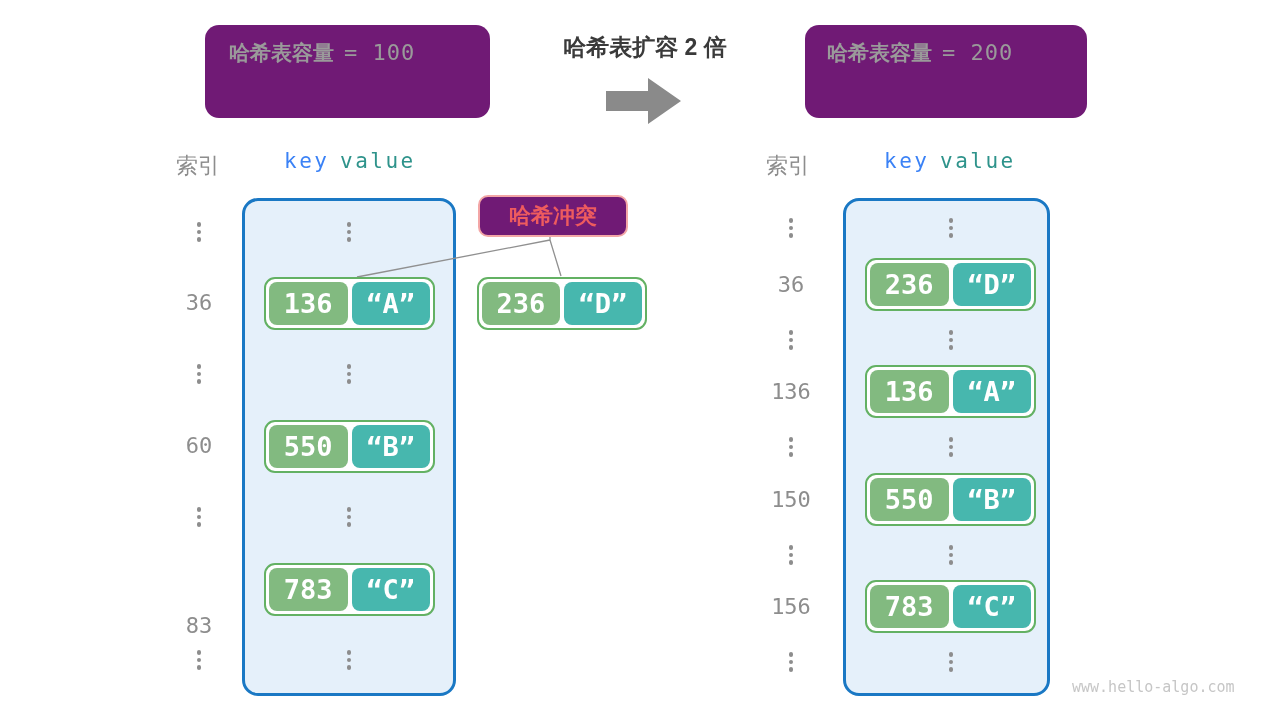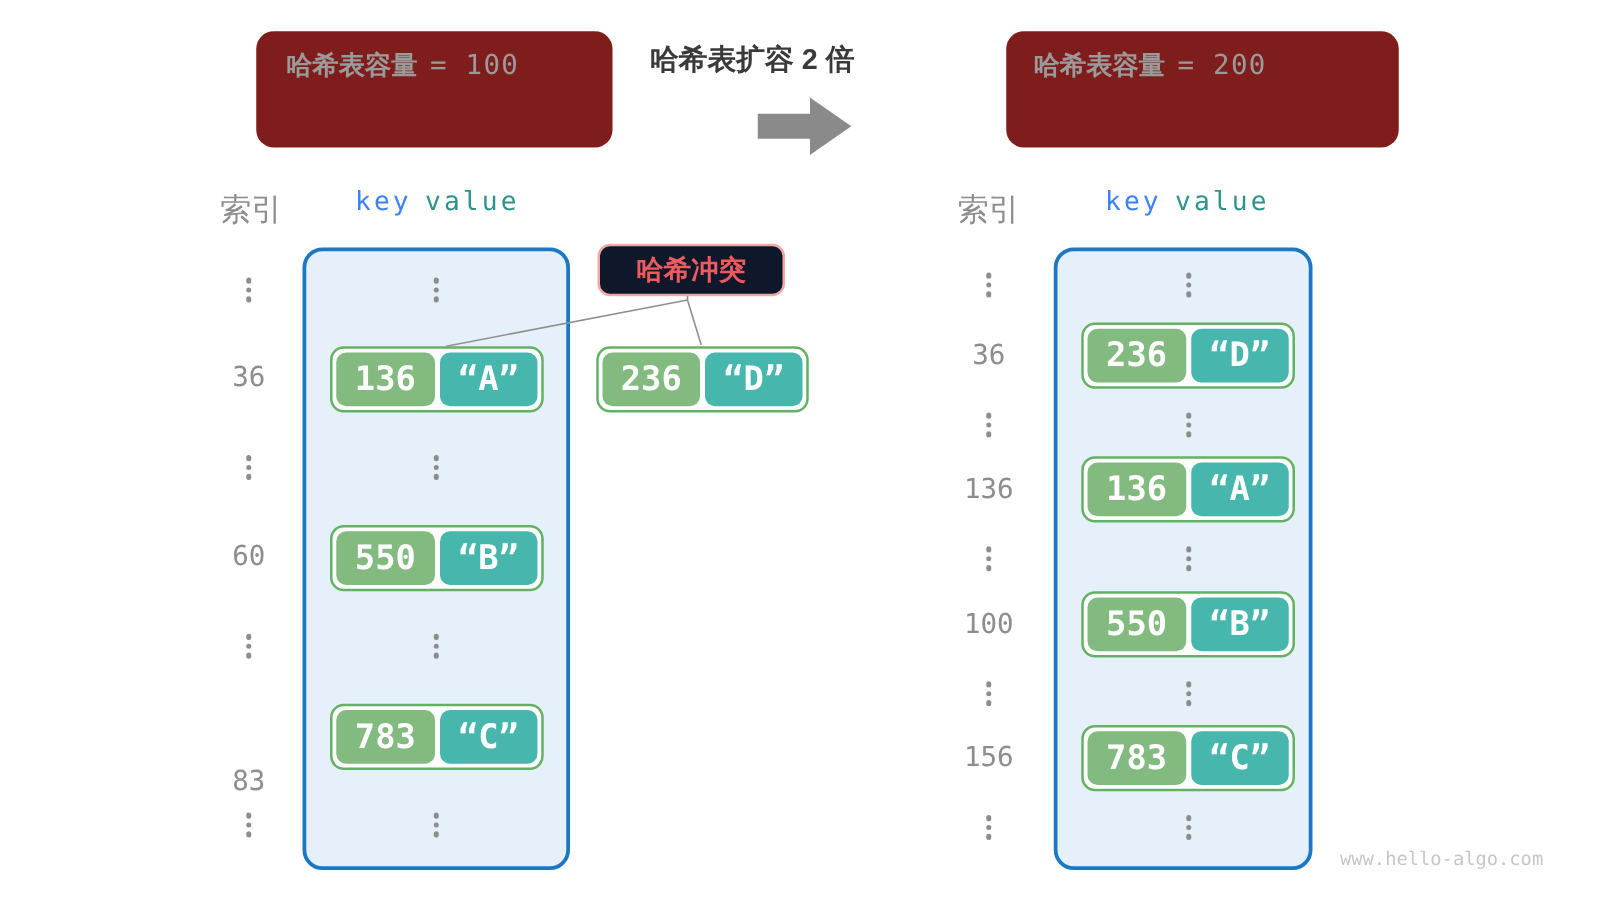--- a/index.html
+++ b/index.html
@@ -1,34 +1,34 @@
 <!DOCTYPE html>
 <html><head>
 <meta charset="utf-8">
 <style>
   html,body{margin:0;padding:0;background:#fff;}
   .canvas{position:relative;width:1280px;height:720px;background:#ffffff;overflow:hidden;
           font-family:"Liberation Sans","DejaVu Sans",sans-serif;}
   .mono{font-family:"DejaVu Sans Mono","Liberation Mono",monospace;}
 
   
-  .cfg{position:absolute;background:#7f1d1d;border-radius:14px;color:#9a9a9a;
+  .cfg{position:absolute;background:#701a75;border-radius:14px;color:#9a9a9a;
        padding:9px 0 0 24px;box-sizing:border-box;}
   .cfg .line{height:38px;line-height:38px;white-space:nowrap;}
   .cfg .zh{font-weight:700;font-size:21px;color:#9a9a9a;}
   .cfg .mv{font-family:"DejaVu Sans Mono","Liberation Mono",monospace;font-size:22px;
            color:#9a9a9a;margin-left:10px;letter-spacing:1px;}
 
-  .title{position:absolute;left:520px;top:32px;width:250px;text-align:left;
+  .title{position:absolute;left:520px;top:32px;width:250px;text-align:center;
          font-size:23px;font-weight:700;color:#3a3a3a;white-space:nowrap;}
 
   .arrow{position:absolute;left:606px;top:77px;}
 
   
-  .hdr-zh{position:absolute;top:151px;font-size:25px;color:#8d8d8d;}
+  .hdr-zh{position:absolute;top:151px;font-size:22px;color:#8d8d8d;}
   .hdr-key{position:absolute;top:149px;font-size:21px;letter-spacing:2.5px;color:#3b82f6;}
   .hdr-val{position:absolute;top:149px;font-size:21px;letter-spacing:2.5px;color:#2e938b;}
 
   
   .container{position:absolute;top:198px;height:498px;background:#e5f0fa;
              border:3px solid #1a78c4;border-radius:16px;box-sizing:border-box;z-index:1;}
 
   .overlay{position:absolute;left:0;top:0;z-index:2;pointer-events:none;}
 
   
@@ -45,21 +45,21 @@
   .idx{position:absolute;width:70px;text-align:center;font-family:"DejaVu Sans Mono","Liberation Mono",monospace;
        font-size:22px;line-height:26px;color:#8d8d8d;z-index:3;}
 
   
   .vdots{position:absolute;display:flex;flex-direction:column;gap:3px;align-items:center;
          width:6px;z-index:3;}
   .vdots i{width:4.5px;height:4.5px;border-radius:50%;background:#8d8d8d;}
 
   
   .collision{position:absolute;left:478px;top:195px;width:150px;height:42px;z-index:3;
-             background:#0f172a;border:2px solid #f3a6a6;border-radius:10px;box-sizing:border-box;
+             background:#701a75;border:2px solid #f3a6a6;border-radius:10px;box-sizing:border-box;
              display:flex;align-items:center;justify-content:center;
              font-size:22px;font-weight:700;color:#ee5b5e;}
 
   .watermark{position:absolute;left:1072px;top:678px;font-family:"DejaVu Sans Mono","Liberation Mono",monospace;
              font-size:15px;color:#c6c6c6;z-index:3;}
 </style>
 </head>
 <body>
 
 <div class="canvas">
@@ -68,21 +68,21 @@
     <div class="line">
       <span class="zh">哈希表容量</span><span class="mv">=  100</span>
     </div>
   </div>
 
   <div class="title">哈希表扩容 2 倍</div>
   <svg class="arrow" width="76" height="48" viewBox="0 0 76 48">
     <polygon points="0,14 42,14 42,1 75,24 42,47 42,34 0,34" fill="#8a8a8a"></polygon>
   </svg>
 
-  <div class="cfg" style="left:805px;top:25px;width:314px;height:93px;padding-left:22px;">
+  <div class="cfg" style="left:805px;top:25px;width:282px;height:93px;padding-left:22px;">
     <div class="line">
       <span class="zh">哈希表容量</span><span class="mv">=  200</span>
     </div>
   </div>
 
   <div class="hdr-zh" style="left:176px;">索引</div>
   <div class="hdr-key mono" style="left:284px;">key</div>
   <div class="hdr-val mono" style="left:340px;">value</div>
 
   <div class="hdr-zh" style="left:766px;">索引</div>
@@ -206,21 +206,21 @@
       <i></i>
     </div>
   <div class="vdots" style="left:948px;top:652px;">
       <i></i>
       <i></i>
       <i></i>
     </div>
 
   <div class="idx" style="left:756px;top:272px;">36</div>
   <div class="idx" style="left:756px;top:379px;">136</div>
-  <div class="idx" style="left:756px;top:487px;">100</div>
+  <div class="idx" style="left:756px;top:487px;">150</div>
   <div class="idx" style="left:756px;top:594px;">156</div>
 
   <div class="pair" style="left:865px;top:258px;">
     <span class="kbox">236</span>
     <span class="vbox">“D”</span>
   </div>
   <div class="pair" style="left:865px;top:365px;">
     <span class="kbox">136</span>
     <span class="vbox">“A”</span>
   </div>

